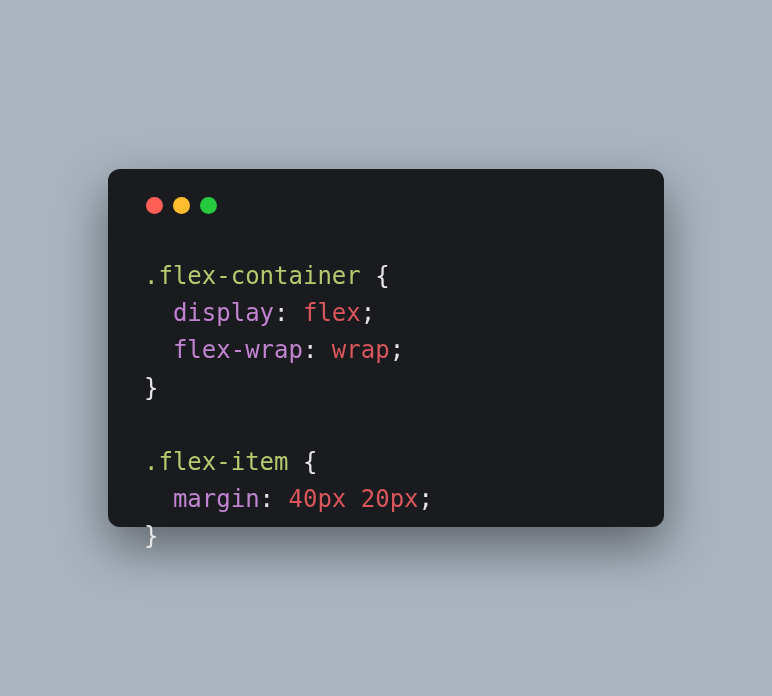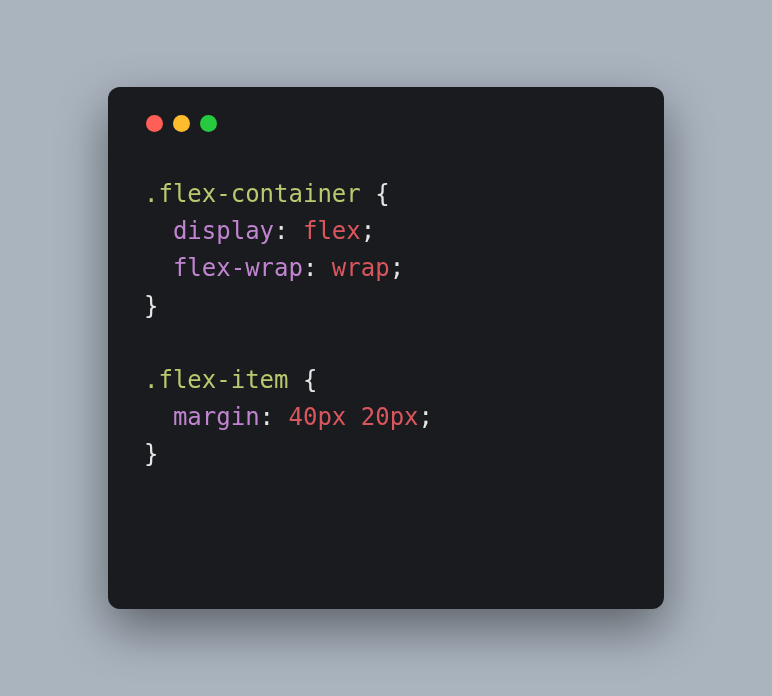--- a/index.html
+++ b/index.html
@@ -11,21 +11,21 @@
       width: 772px;
       height: 696px;
       background: #aab4bf;
       display: flex;
       align-items: center;
       justify-content: center;
       font-family: "SF Mono", "Monaco", "Menlo", "Consolas", monospace;
     }
     .window {
       width: 556px;
-      height: 522px;
+      height: 358px;
       background: #1a1b1f;
       border-radius: 12px;
       box-shadow: 0 20px 50px rgba(0,0,0,0.45);
       padding: 28px 36px;
     }
     .traffic-lights {
       display: flex;
       gap: 10px;
       margin-bottom: 44px;
       margin-left: 2px;

